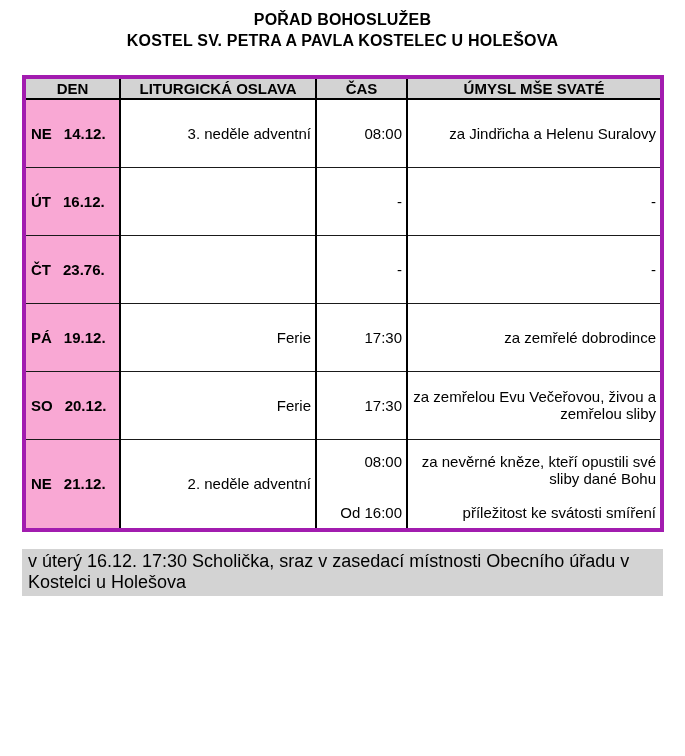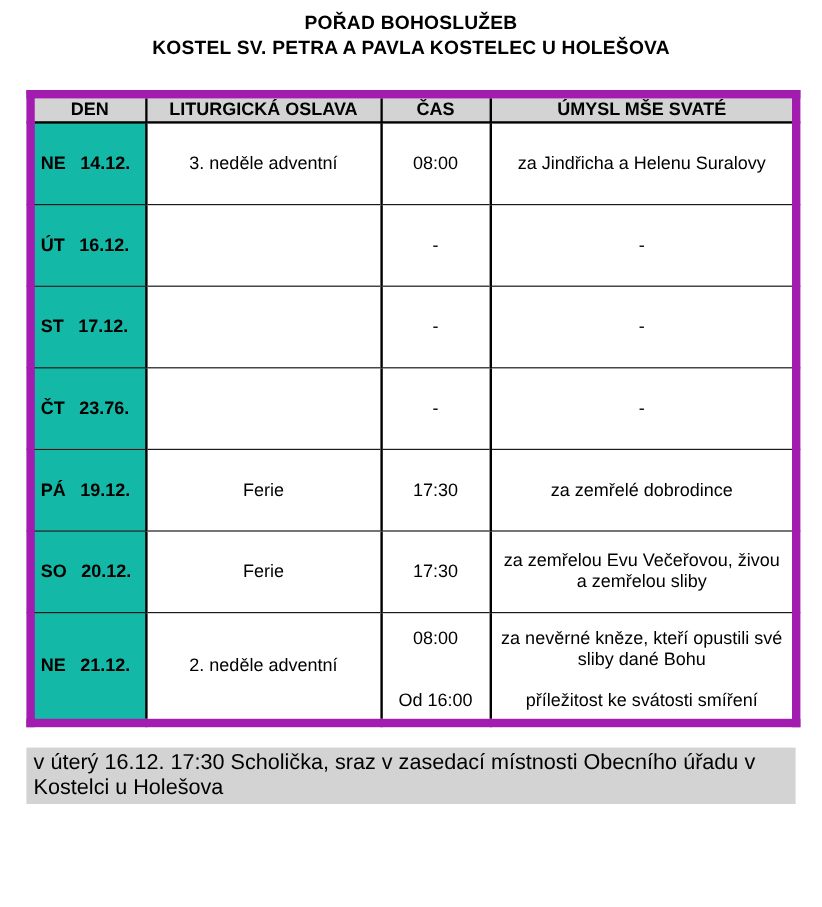--- a/index.html
+++ b/index.html
@@ -17,21 +17,21 @@
   .doc-header { text-align: center; padding-top: 9px; }
   .title-line { font-size: 16px; font-weight: bold; line-height: 21px; letter-spacing: 0.2px; }
   .date-line  { font-size: 15px; font-weight: normal; line-height: 20px; margin-top: 1px; }
 
   
   table.schedule {
     border-collapse: collapse;
     table-layout: fixed;
     margin: 24px 0 0 22px;
     width: 638px;
-    border: 7px solid #a21caf;
+    border: 4px solid #a21caf;
     font-size: 15px;
   }
   .schedule col.c-den { width: 96px; }
   .schedule col.c-osl { width: 196px; }
   .schedule col.c-cas { width: 91px; }
   .schedule col.c-umy { width: 255px; }
 
   .schedule th {
     background: #d3d3d3;
     font-weight: bold;
@@ -42,29 +42,29 @@
     border-top: none;
     padding: 1px 2px;
     white-space: nowrap;
     overflow: hidden;
   }
   .schedule td {
     border-left: 2px solid #000;
     border-right: 2px solid #000;
     border-top: 1px solid #1a1a1a;
     border-bottom: 1px solid #1a1a1a;
-    text-align: center;
+    text-align: right;
     vertical-align: middle;
     padding: 2px 4px;
     background: #fff;
   }
   .schedule tr.day-row { height: 68px; }
   .schedule tr.day-row-tall { height: 88px; }
   .schedule td.den-cell {
-    background: #14b8a6;
+    background: #f9a8d4;
     font-weight: bold;
     text-align: left;
     padding-left: 5px;
     white-space: nowrap;
   }
   .schedule td.den-cell .day-abbr { display: inline-block; }
   .schedule td.den-cell .day-date { display: inline-block; margin-left: 12px; }
 
   
   td.stack-cell { vertical-align: middle; padding: 0; }
@@ -125,28 +125,20 @@
       <tr class="day-row">
         <td class="den-cell">
           <span class="day-abbr">ÚT</span><span class="day-date">16.12.</span>
         </td>
         <td></td>
         <td>-</td>
         <td>-</td>
       </tr>
       <tr class="day-row">
         <td class="den-cell">
-          <span class="day-abbr">ST</span><span class="day-date">17.12.</span>
-        </td>
-        <td></td>
-        <td>-</td>
-        <td>-</td>
-      </tr>
-      <tr class="day-row">
-        <td class="den-cell">
           <span class="day-abbr">ČT</span><span class="day-date">23.76.</span>
         </td>
         <td></td>
         <td>-</td>
         <td>-</td>
       </tr>
       <tr class="day-row">
         <td class="den-cell">
           <span class="day-abbr">PÁ</span><span class="day-date">19.12.</span>
         </td>

